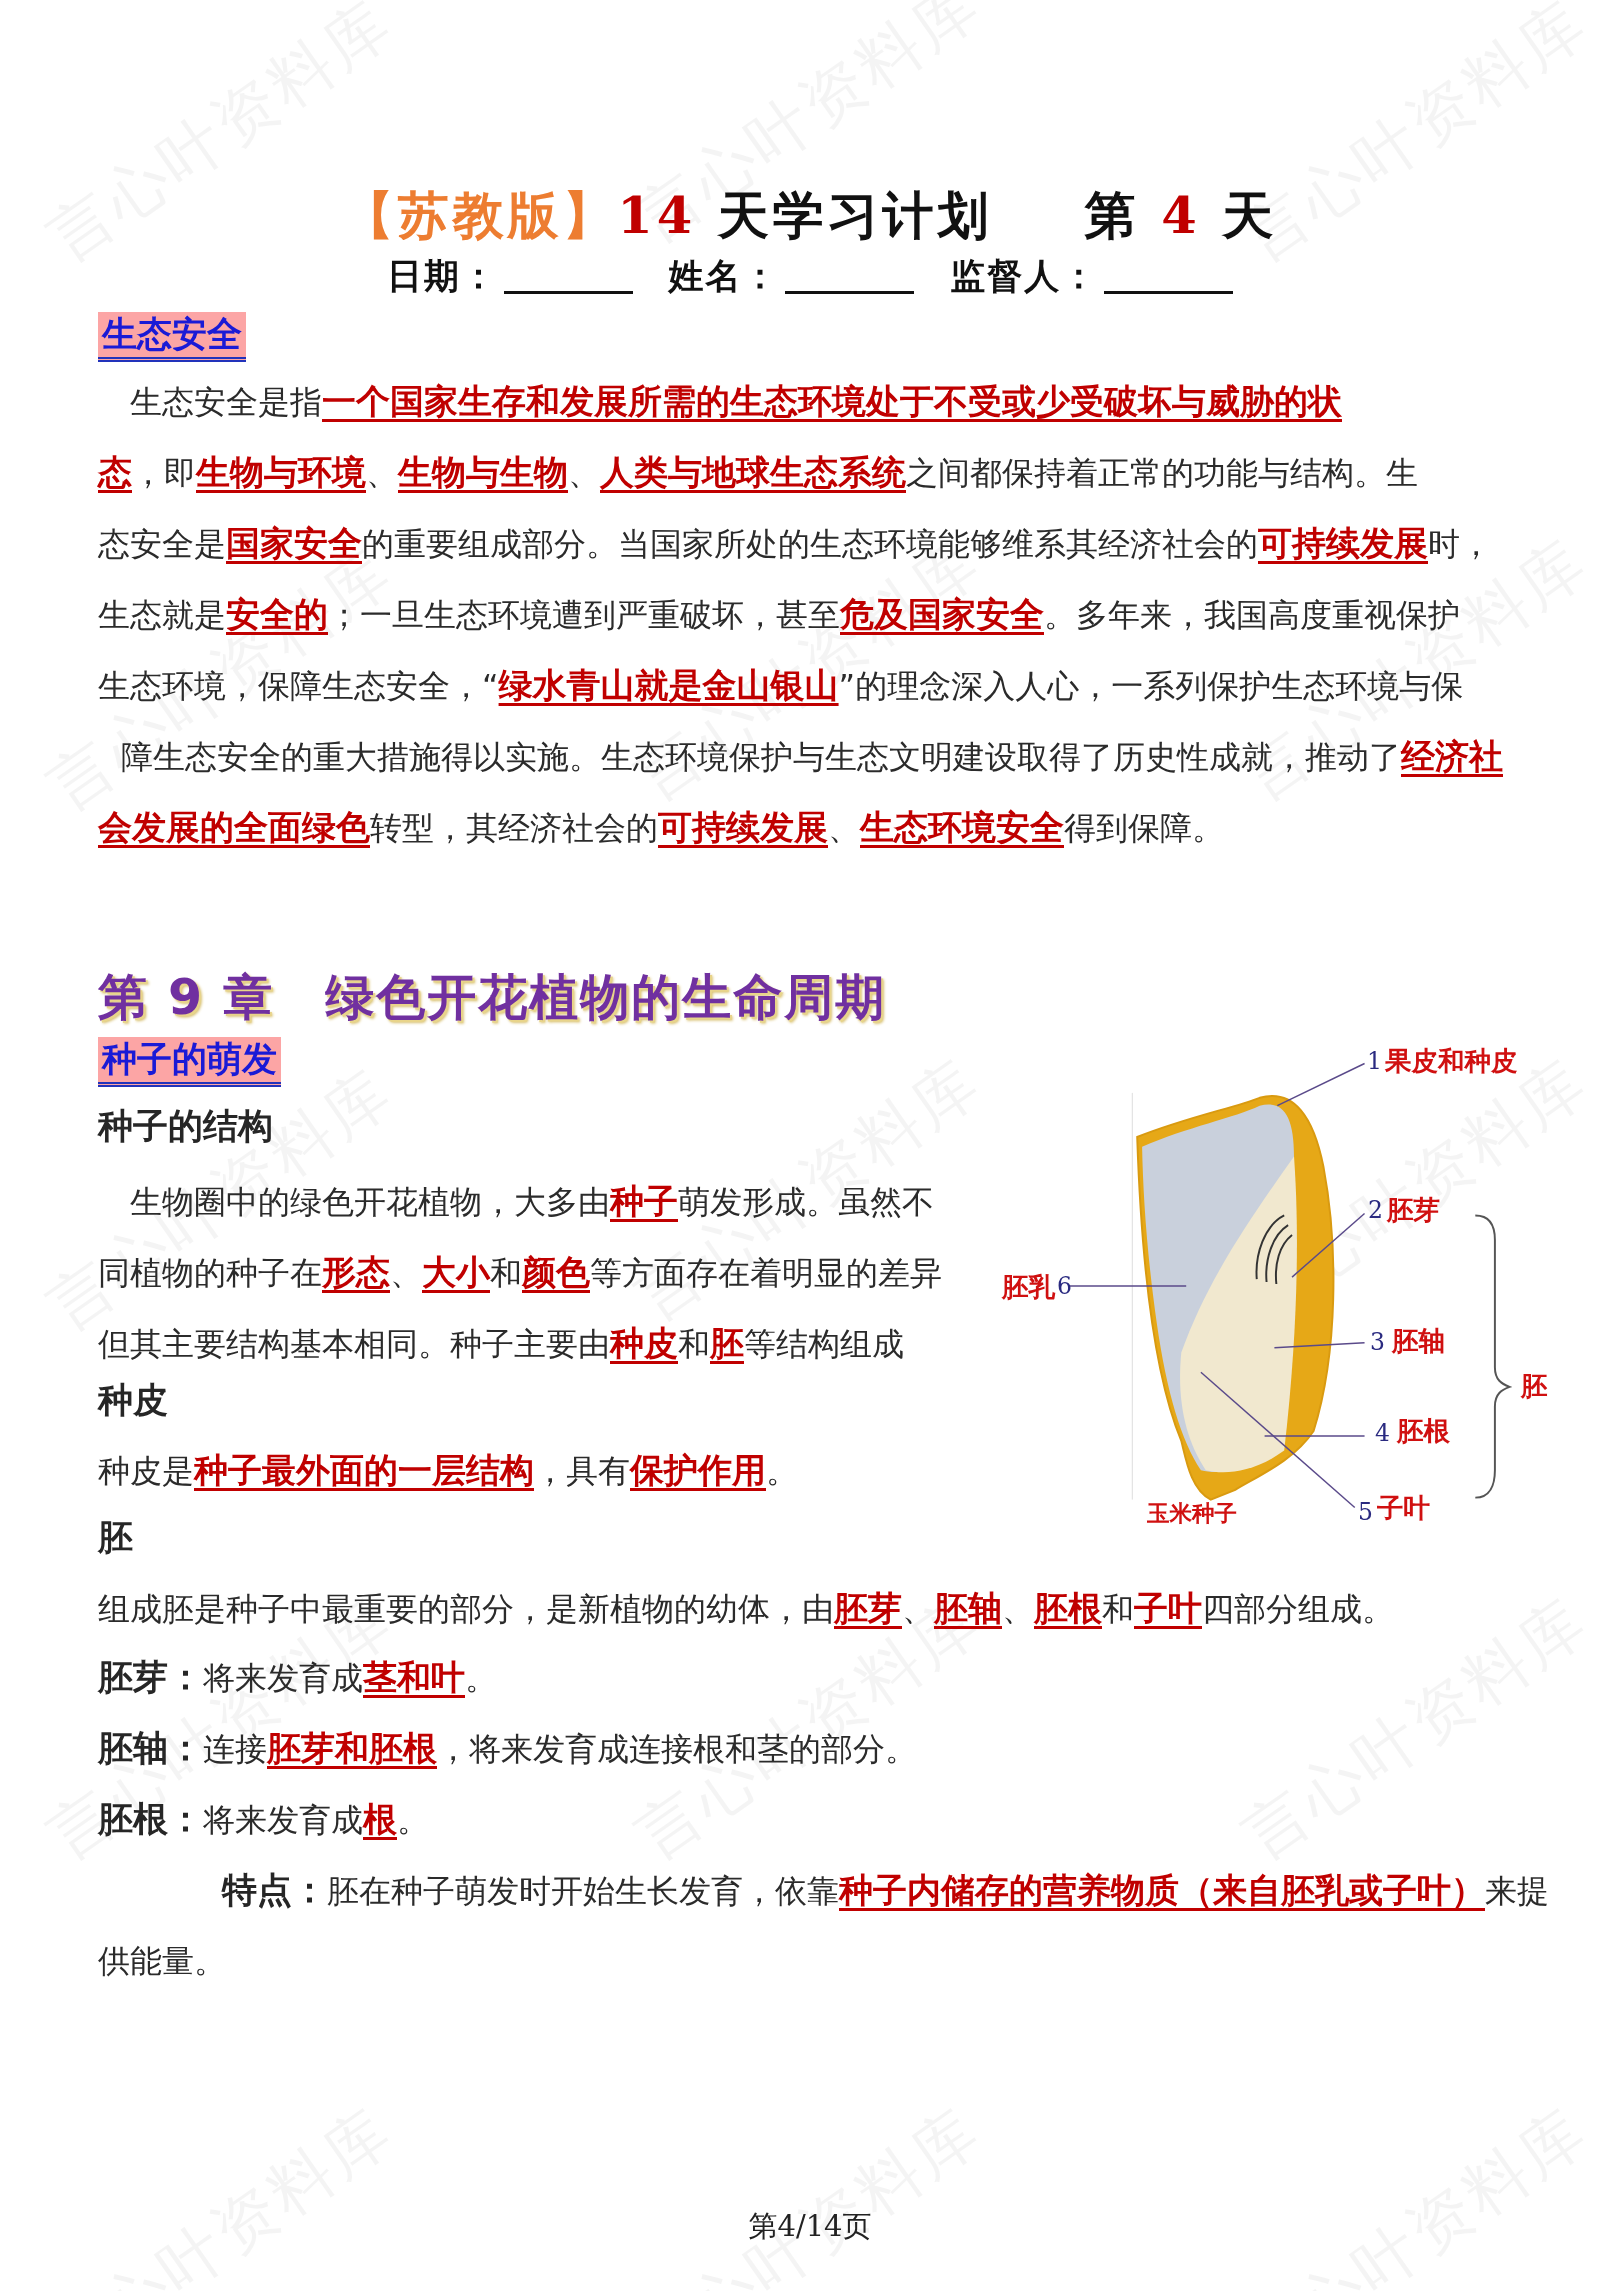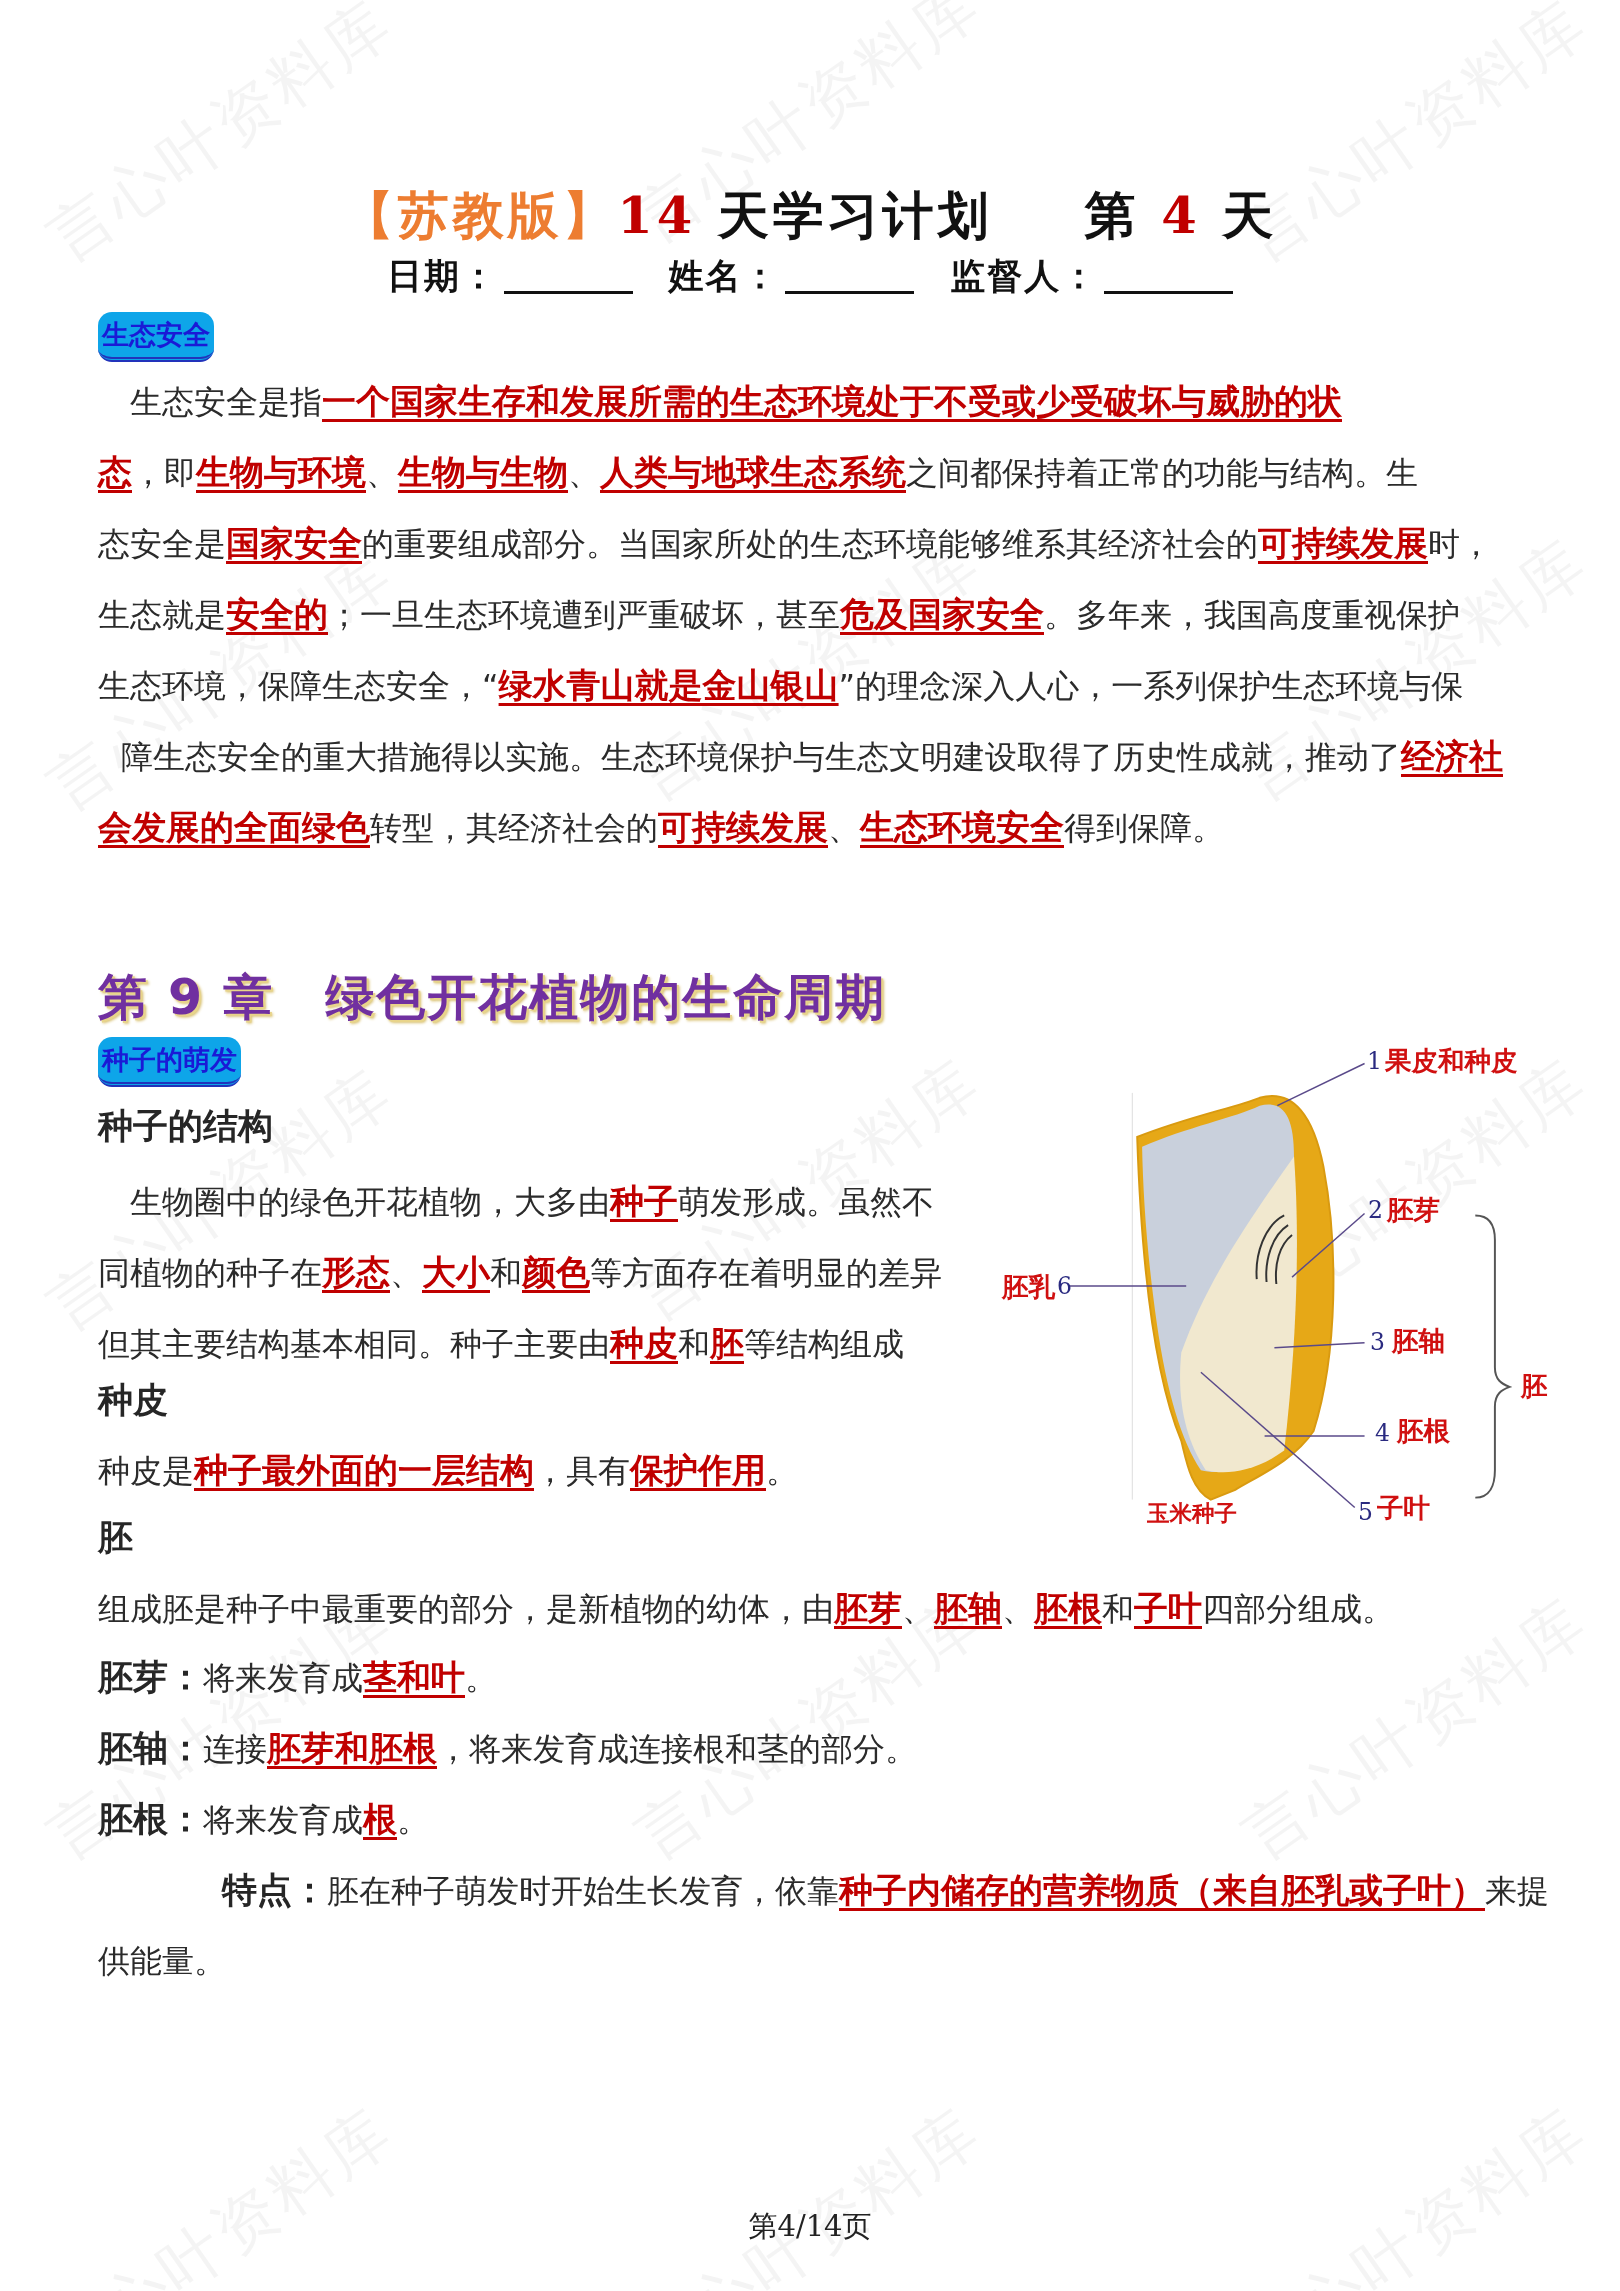--- a/index.html
+++ b/index.html
@@ -8,23 +8,23 @@
   .wm { position: absolute; font-size: 63px; color: rgba(0,0,0,0.045);
         transform: rotate(-35deg); white-space: nowrap; pointer-events: none; letter-spacing: 3.9px; }
   .title { position: absolute; top: 182px; left: 0; width: 1620px; text-align: center;
            font-family: "DejaVu Serif", "Liberation Serif", serif; font-size: 51px; font-weight: bold; letter-spacing: 3.9px; }
   .title .ed { color: #ed7d31; }
   .title .num { color: #c00000; text-align: right; }
   .title .blk { color: #111; }
   .subline { position: absolute; top: 253px; left: 0; width: 1620px; text-align: center;
              font-family: "DejaVu Serif", "Liberation Serif", serif; font-size: 35px; font-weight: bold; color: #111; letter-spacing: 2px; }
   .blank { display: inline-block; width: 129px; border-bottom: 3.9px solid #111; height: 29px; vertical-align: -5.9px; margin: 0 21.6px 0 5.9px; }
-  .sec-head { position: absolute; font-size: 27px; font-weight: bold; color: #1a1ad6;
-              background: #0ea5e9; padding: 0 3.9px; line-height: 45px;
-              border-bottom: 5.9px double #2233bb; border-radius: 14px; }
+  .sec-head { position: absolute; font-size: 35px; font-weight: bold; color: #1a1ad6;
+              background: #fca5a5; padding: 0 3.9px; line-height: 45px;
+              border-bottom: 5.9px double #2233bb; }
   .para { position: absolute; font-size: 32px; line-height: 70px; color: #2b2b2b; }
   .hl { color: #c00000; font-weight: bold; font-size: 34px; text-decoration: underline; text-decoration-thickness: 2.9px; text-underline-offset: 5.9px; }
   .chapter { position: absolute; top: 965px; left: 98px; font-size: 49px; font-weight: bold; color: #7030a0;
              text-shadow: 2px 2px 0 #e8d48a, 2.9px 2.9px 2.9px #d8c070; letter-spacing: 2px; }
   .sub-black { position: absolute; font-size: 35px; font-weight: bold; color: #262626; }
   .label { font-weight: bold; color: #262626; font-size: 35px; }
   .footer { position: absolute; top: 2207px; left: 0; width: 1620px; text-align: center;
             font-family: "DejaVu Serif", "Liberation Serif", serif; font-size: 29px; color: #222; }
   .figure { position: absolute; left: 1000px; top: 1029px; width: 588px; height: 510px; }
   .fig-label { position: absolute; font-size: 26.5px; color: #d01010; font-weight: bold; white-space: nowrap; }

